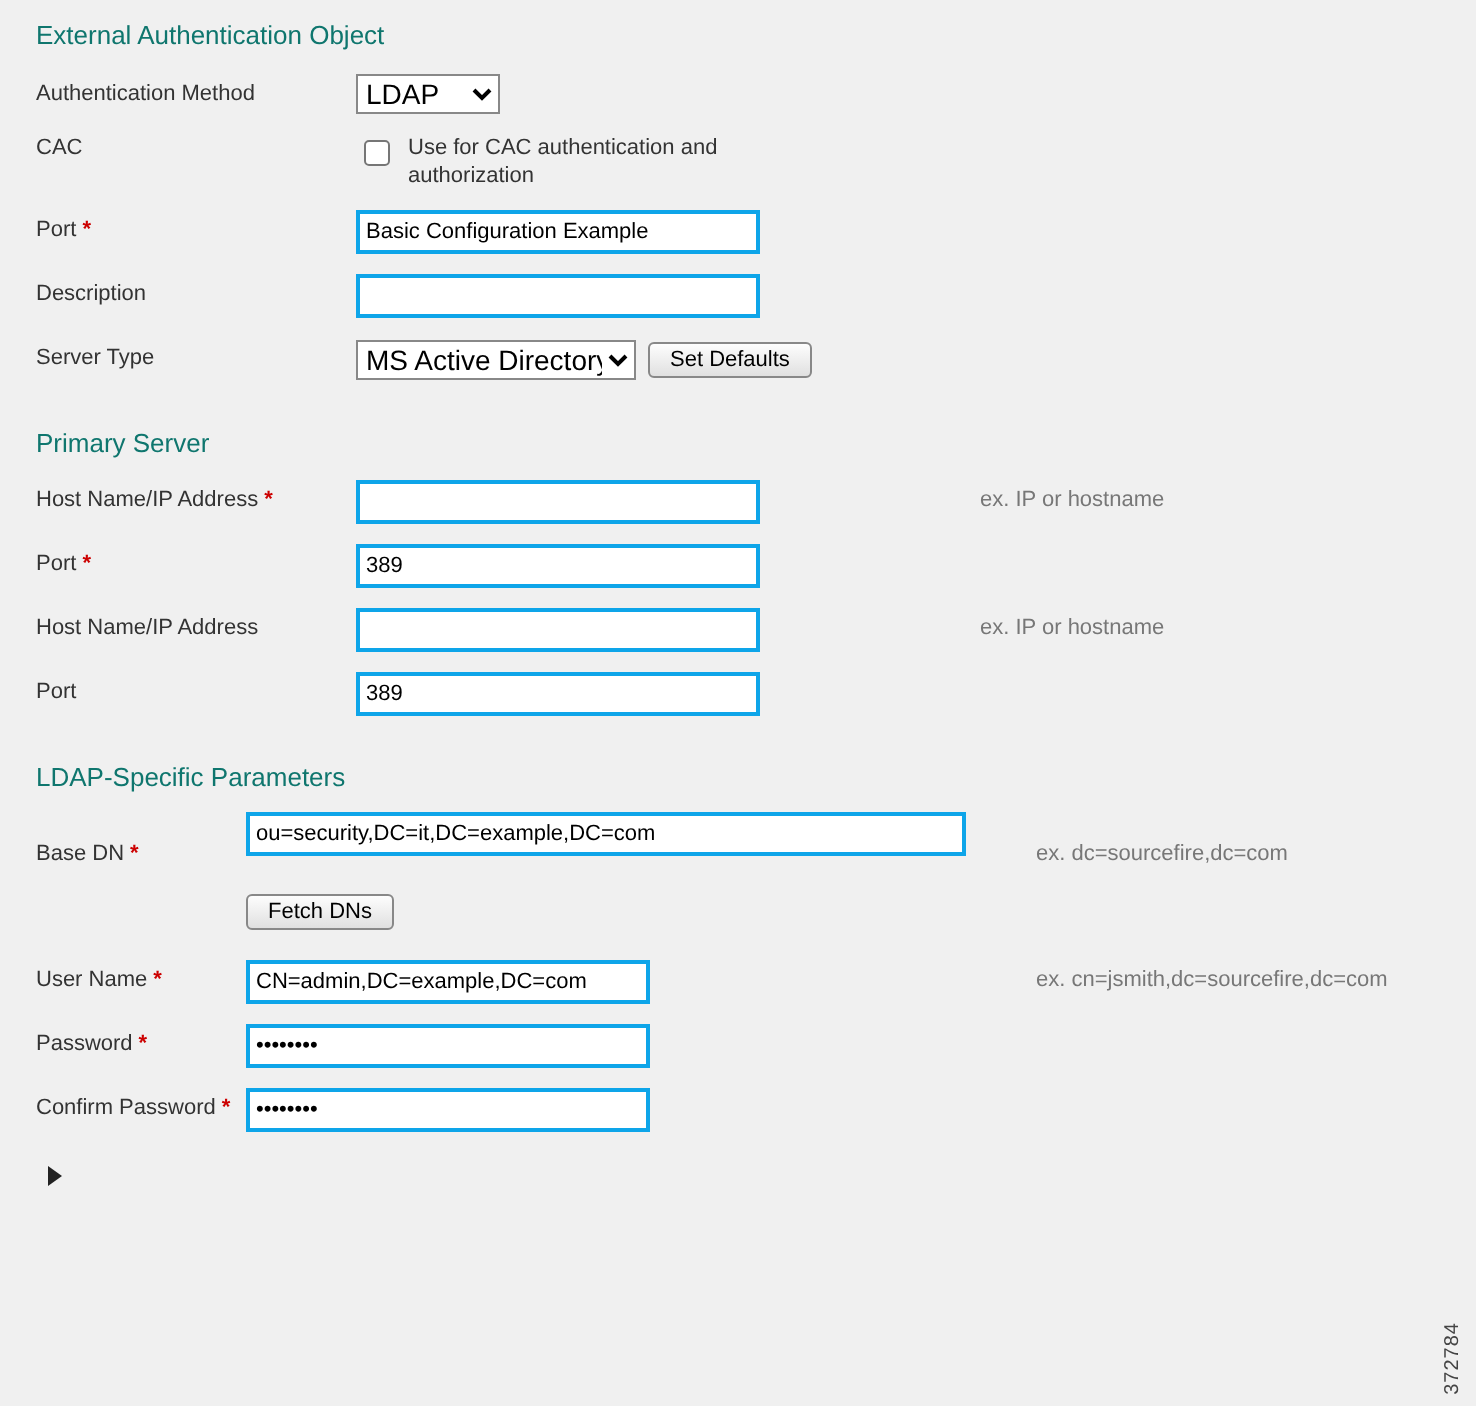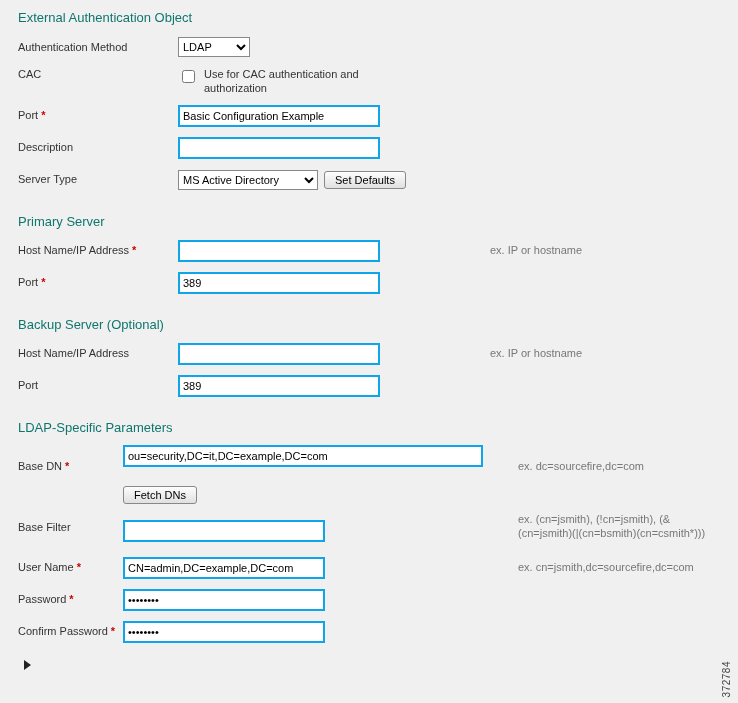--- a/index.html
+++ b/index.html
@@ -67,21 +67,21 @@
     padding: 0 3px;
     border: 2px solid #0ea5e9;
     background: #fff;
     box-sizing: content-box;
   }
   input.w-med { width: 192px; }
   input.w-small { width: 192px; }
   input.w-wide { width: 350px; }
   select {
     font-family: Verdana, Arial, sans-serif;
-    font-size: 11px;
+    font-size: 14px;
     height: 20px;
     border: 1px solid #888;
     background: #fff;
   }
   button {
     font-family: Verdana, Arial, sans-serif;
     font-size: 11px;
     padding: 2px 10px;
     border: 1px solid #888;
     border-radius: 3px;
@@ -214,21 +214,20 @@
   <div class="row">
     <div class="label-cell">
       <span>Port</span>
       <span class="req">*</span>
     </div>
     <div class="input-cell">
       <input type="text" class="w-med" value="389" style="">
     </div>
   </div>
 
-  <div class="section-header">Backup Server (Optional)</div>
 
   <div class="row">
     <div class="label-cell">Host Name/IP Address</div>
     <div class="input-cell">
       <input type="text" class="w-med" value="" style="">
     </div>
     <div class="hint hint-col">ex. IP or hostname</div>
   </div>
 
   <div class="row">
@@ -245,27 +244,20 @@
       <span>Base DN</span>
       <span class="req">*</span>
     </div>
     <div class="input-cell stack">
       <input type="text" class="w-wide" value="ou=security,DC=it,DC=example,DC=com" style="">
       <button>Fetch DNs</button>
     </div>
     <div class="hint hint-col-ldap" style="top:14px;">ex. dc=sourcefire,dc=com</div>
   </div>
 
-  <div class="ldap-row tall" style="margin-top:6px;">
-    <div class="label-cell-narrow" style="padding-top:8px;">Base Filter</div>
-    <div class="input-cell" style="padding-top:8px;">
-      <input type="text" class="w-small" value="" style="">
-    </div>
-    <div class="hint hint-col-ldap" style="top:0;">ex. (cn=jsmith), (!cn=jsmith), (&amp;(cn=jsmith)(|(cn=bsmith)(cn=csmith*)))</div>
-  </div>
 
   <div class="ldap-row" style="margin-top:14px;">
     <div class="label-cell-narrow">
       <span>User Name</span>
       <span class="req">*</span>
     </div>
     <div class="input-cell">
       <input type="text" class="w-small" value="CN=admin,DC=example,DC=com" style="">
     </div>
     <div class="hint hint-col-ldap" style="top:4px; white-space:nowrap;">ex. cn=jsmith,dc=sourcefire,dc=com</div>

